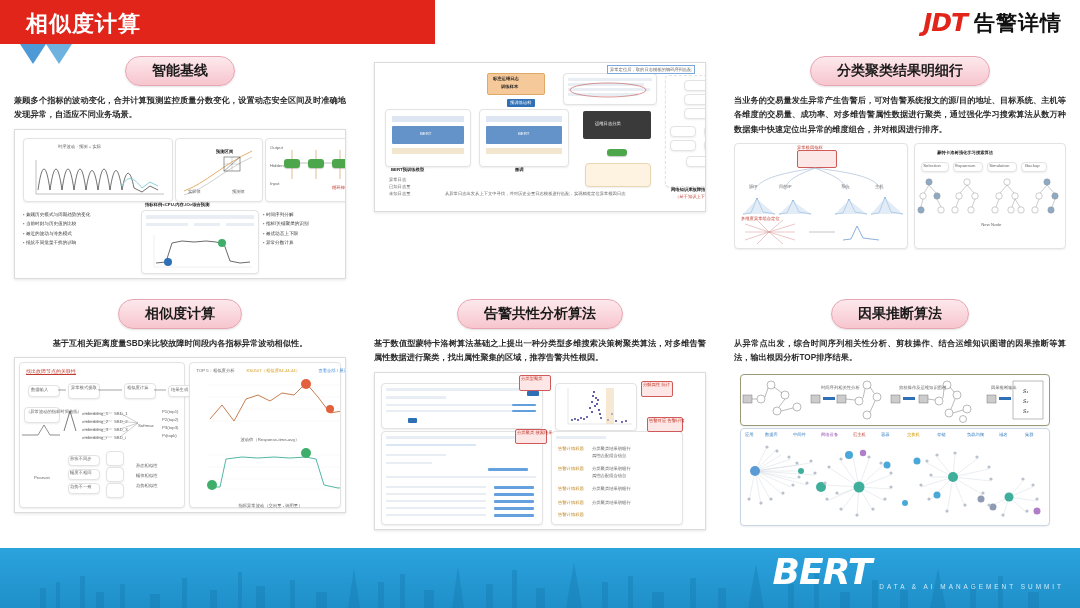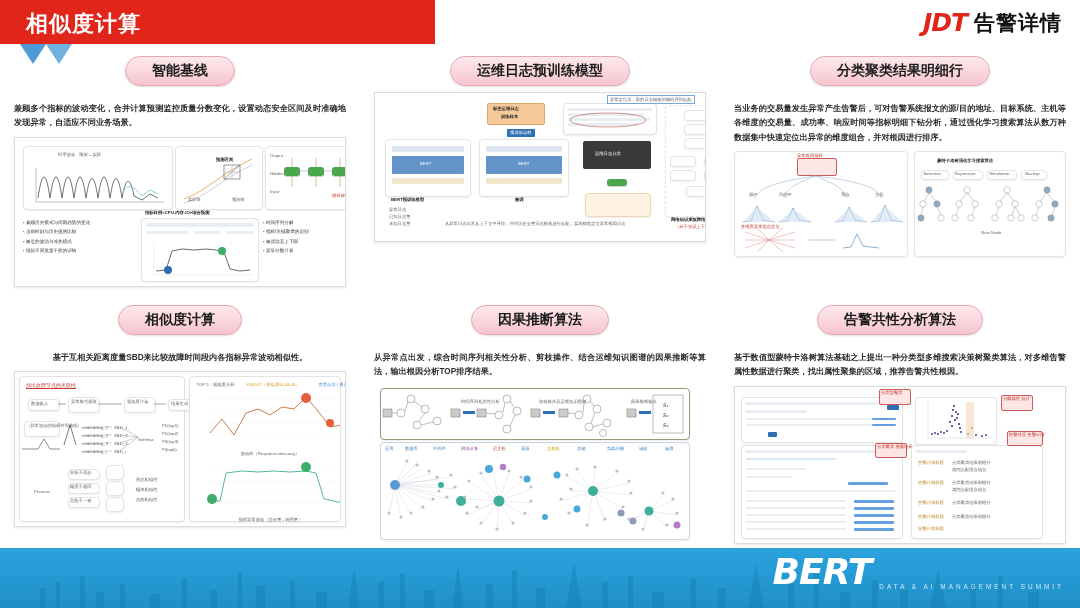--- a/index.html
+++ b/index.html
@@ -39,21 +39,21 @@
   .cell{position:relative;padding:4px 14px 2px 14px;box-sizing:border-box;}
   .pill-wrap{display:flex;justify-content:center;}
   .pill{
     display:inline-block;padding:5px 26px;border-radius:16px;
     background:linear-gradient(#fde9ec,#f7c5ce);
     border:1px solid #e8a6b4;
     font-size:14px;font-weight:bold;color:#1b1b1b;
     box-shadow:0 1px 2px rgba(0,0,0,.12);
   }
   .desc{
-    margin-top:16px;font-size:8.2px;line-height:1.75;color:#2b2b2b;
+    margin-top:8px;font-size:8.2px;line-height:1.75;color:#2b2b2b;
     text-align:justify;font-weight:bold;
   }
   .panel{
     margin-top:6px;border:1px solid #dcdcdc;background:#fff;
     box-shadow:0 1px 3px rgba(0,0,0,.10);
     position:relative;overflow:hidden;
   }
   .p-h1{height:148px;}
   .p-h2{height:156px;}
 
@@ -179,23 +179,20 @@
           <path d="M12 38 L110 38 M12 38 L12 6" stroke="#ddd" stroke-width="0.5"></path>
           <path d="M14 34 L24 33 L30 14 L40 12 L52 13 L64 12 L74 13 L82 15 L88 32 L98 34 L108 33" stroke="#444" stroke-width="0.8" fill="none"></path>
           <circle cx="26" cy="33" r="4" fill="#2f6fb5"></circle>
           <circle cx="80" cy="14" r="4" fill="#3fae6a"></circle>
         </svg>
       </div>
     </div>
   </div>
 
   <div class="cell">
-    <div class="pill-wrap">
-        <span class="pill">运维日志预训练模型</span>
-      </div>
     <div class="panel p-h1">
       <div class="obox" style="left:112px;top:10px;width:56px;height:20px;"></div>
       <div class="lbl lbl-b" style="left:118px;top:13px;">标注运维日志</div>
       <div class="lbl lbl-b" style="left:126px;top:21px;">训练样本</div>
       <div class="bbox" style="left:132px;top:36px;width:28px;height:8px;"></div>
       <div class="lbl" style="left:135px;top:37px;color:#fff;">预训练语料</div>
 
       <div class="mini-card" style="left:10px;top:46px;width:84px;height:56px;">
         <div class="bbox" style="left:6px;top:16px;width:72px;height:18px;opacity:.75;"></div>
         <div class="rowline" style="left:6px;top:6px;width:72px;height:6px;background:#dde6f2;"></div>
@@ -245,21 +242,21 @@
       <div class="lbl" style="left:14px;top:121px;">已知日志量</div>
       <div class="lbl" style="left:14px;top:128px;">未知日志量</div>
       <div class="lbl" style="left:70px;top:128px;">从异常日志出发从上下文中寻找，并对历史全量日志模板进行匹配，实现精准定位异常根因日志</div>
     </div>
   </div>
 
   <div class="cell">
     <div class="pill-wrap">
         <span class="pill">分类聚类结果明细行</span>
       </div>
-    <div class="desc">当业务的交易量发生异常产生告警后，可对告警系统报文的源/目的地址、目标系统、主机等各维度的交易量、成功率、响应时间等指标明细下钻分析，通过强化学习搜索算法从数万种数据集中快速定位出异常的维度组合，并对根因进行排序。</div>
+    <div class="desc">当业务的交易量发生异常产生告警后，可对告警系统报文的源/目的地址、目标系统、主机等各维度的交易量、成功率、对多维告警属性数据进行聚类，通过强化学习搜索算法从数万种数据集中快速定位出异常的维度组合，并对根因进行排序。</div>
     <div class="panel p-h1" style="border:none;box-shadow:none;display:flex;gap:6px;">
       <div class="mini-card" style="position:relative;flex:1.15;height:104px;">
         <div class="redbox" style="left:62px;top:6px;width:38px;height:16px;"></div>
         <div class="lbl lbl-r" style="left:62px;top:1px;">异常根因指标</div>
         <svg width="100%" height="40" style="position:absolute;left:0;top:22px;">
           <path d="M80 2 C40 8,24 14,20 24 M80 2 C60 10,52 14,50 24 M80 2 C100 10,108 14,112 24 M80 2 C130 8,142 14,146 24" stroke="#9ab4d0" stroke-width="0.6" fill="none"></path>
         </svg>
         <div class="lbl" style="left:14px;top:40px;">源IP</div>
         <div class="lbl" style="left:44px;top:40px;">目的IP</div>
         <div class="lbl" style="left:106px;top:40px;">系统</div>
@@ -413,20 +410,116 @@
               <path d="M18 10 L168 10 M18 22 L168 22 M18 34 L168 34 M18 44 L168 44"></path>
             </g>
           <path d="M20 42 L30 42 L36 14 L52 12 L68 13 L84 12 L100 13 L116 12 L126 14 L134 40 L148 43 L164 42" stroke="#3fae9a" stroke-width="0.9" fill="none"></path>
           <circle cx="22" cy="40" r="5" fill="#3fae6a"></circle>
             <path d="M22 45 L19 41 L25 41 Z" fill="#3fae6a"></path>
           <circle cx="116" cy="8" r="5" fill="#3fae6a"></circle>
             <path d="M116 13 L113 9 L119 9 Z" fill="#3fae6a"></path>
         </svg>
         <div class="lbl" style="left:48px;top:140px;">指标异常波动（交易量 - 调用量）</div>
       </div>
+    </div>
+  </div>
+
+  <div class="cell">
+    <div class="pill-wrap">
+        <span class="pill">告警共性分析算法</span>
+      </div>
+    <div class="desc">基于数值型蒙特卡洛树算法基础之上提出一种分类型多维搜索决策树聚类算法，对多维告警属性数据进行聚类，找出属性聚集的区域，推荐告警共性根因。</div>
+    <div class="panel p-h2">
+      <div class="mini-card" style="left:6px;top:10px;width:160px;height:44px;">
+        <div class="rowline" style="left:4px;top:4px;width:150px;height:3px;"></div>
+        <div class="rowline" style="left:4px;top:12px;width:60px;height:3px;"></div>
+        <div class="rowline" style="left:4px;top:20px;width:150px;height:2.5px;"></div>
+        <div class="rowline" style="left:4px;top:26px;width:150px;height:2.5px;"></div>
+        <div class="bluelink" style="left:130px;top:20px;width:24px;height:2.5px;"></div>
+        <div class="bluelink" style="left:130px;top:26px;width:24px;height:2.5px;"></div>
+        <div class="bbox" style="left:26px;top:34px;width:9px;height:5px;"></div>
+      </div>
+      <div class="redbox" style="left:144px;top:2px;width:30px;height:14px;"></div>
+      <div class="lbl lbl-r" style="left:146px;top:3px;">分类型聚类</div>
+      <div class="bbox" style="left:152px;top:18px;width:12px;height:5px;"></div>
+
+      <div class="mini-card" style="left:180px;top:10px;width:80px;height:46px;">
+        <svg width="80" height="46">
+          <path d="M12 40 L76 40 M12 40 L12 4" stroke="#ccc" stroke-width="0.5"></path>
+          <g fill="#2b2b8f">
+            <circle cx="16" cy="36" r="0.9"></circle>
+              <circle cx="19" cy="35" r="0.9"></circle>
+              <circle cx="22" cy="36" r="0.9"></circle>
+            <circle cx="25" cy="34" r="0.9"></circle>
+              <circle cx="28" cy="35" r="0.9"></circle>
+              <circle cx="31" cy="33" r="0.9"></circle>
+            <circle cx="34" cy="24" r="1"></circle>
+              <circle cx="36" cy="18" r="1"></circle>
+              <circle cx="37" cy="12" r="1"></circle>
+            <circle cx="38" cy="8" r="1"></circle>
+              <circle cx="40" cy="14" r="1"></circle>
+              <circle cx="41" cy="20" r="1"></circle>
+            <circle cx="43" cy="26" r="1"></circle>
+              <circle cx="44" cy="30" r="1"></circle>
+              <circle cx="39" cy="22" r="1"></circle>
+            <circle cx="42" cy="16" r="1"></circle>
+              <circle cx="36" cy="28" r="1"></circle>
+              <circle cx="45" cy="34" r="0.9"></circle>
+            <circle cx="52" cy="36" r="0.9"></circle>
+              <circle cx="56" cy="30" r="0.9"></circle>
+              <circle cx="60" cy="37" r="0.9"></circle>
+            <circle cx="66" cy="38" r="0.9"></circle>
+              <circle cx="70" cy="37" r="0.9"></circle>
+          </g>
+          <rect x="50" y="4" width="8" height="36" fill="#f2d8b8" opacity=".6"></rect>
+        </svg>
+      </div>
+      <div class="redbox" style="left:266px;top:8px;width:30px;height:14px;"></div>
+      <div class="lbl lbl-r" style="left:268px;top:9px;">分解属性
+统计</div>
+
+      <div class="mini-card" style="left:6px;top:58px;width:160px;height:92px;">
+        <div class="rowline" style="left:4px;top:4px;width:150px;height:3px;"></div>
+        <div class="rowline" style="left:4px;top:12px;width:90px;height:2.5px;background:#d9e6f5;"></div>
+        <div class="rowline" style="left:4px;top:22px;width:60px;height:2.5px;"></div>
+        <div class="rowline" style="left:4px;top:30px;width:46px;height:2.5px;"></div>
+        <div class="rowline" style="left:4px;top:44px;width:150px;height:2.5px;"></div>
+        <div class="bluelink" style="left:106px;top:36px;width:40px;height:3px;"></div>
+        <div class="rowline" style="left:4px;top:54px;width:100px;height:2.5px;"></div>
+        <div class="rowline" style="left:4px;top:61px;width:100px;height:2.5px;"></div>
+        <div class="rowline" style="left:4px;top:68px;width:100px;height:2.5px;"></div>
+        <div class="rowline" style="left:4px;top:75px;width:100px;height:2.5px;"></div>
+        <div class="rowline" style="left:4px;top:82px;width:100px;height:2.5px;"></div>
+        <div class="bluelink" style="left:112px;top:54px;width:40px;height:3px;"></div>
+        <div class="bluelink" style="left:112px;top:61px;width:40px;height:3px;"></div>
+        <div class="bluelink" style="left:112px;top:68px;width:40px;height:3px;"></div>
+        <div class="bluelink" style="left:112px;top:75px;width:40px;height:3px;"></div>
+        <div class="bluelink" style="left:112px;top:82px;width:40px;height:3px;"></div>
+      </div>
+      <div class="redbox" style="left:140px;top:56px;width:30px;height:13px;"></div>
+      <div class="lbl lbl-r" style="left:142px;top:57px;">分类聚类
+搜索结果</div>
+
+      <div class="mini-card" style="left:176px;top:58px;width:130px;height:92px;">
+        <div class="rowline" style="left:4px;top:4px;width:50px;height:3px;"></div>
+        <div class="lbl" style="left:6px;top:14px;color:#c08a2a;">告警详情标题</div>
+        <div class="lbl" style="left:40px;top:14px;">分类聚类结果明细行</div>
+        <div class="lbl" style="left:40px;top:21px;">属性匹配组合信息</div>
+        <div class="lbl" style="left:6px;top:34px;color:#c08a2a;">告警详情标题</div>
+        <div class="lbl" style="left:40px;top:34px;">分类聚类结果明细行</div>
+        <div class="lbl" style="left:40px;top:41px;">属性匹配组合信息</div>
+        <div class="lbl" style="left:6px;top:54px;color:#c08a2a;">告警详情标题</div>
+        <div class="lbl" style="left:40px;top:54px;">分类聚类结果明细行</div>
+        <div class="lbl" style="left:6px;top:68px;color:#c08a2a;">告警详情标题</div>
+        <div class="lbl" style="left:40px;top:68px;">分类聚类结果明细行</div>
+        <div class="lbl" style="left:6px;top:80px;color:#c08a2a;">告警详情标题</div>
+      </div>
+      <div class="redbox" style="left:272px;top:44px;width:34px;height:13px;"></div>
+      <div class="lbl lbl-r" style="left:274px;top:45px;">告警对应
+告警详情</div>
     </div>
   </div>
 
   <div class="cell">
     <div class="pill-wrap">
         <span class="pill">因果推断算法</span>
       </div>
     <div class="desc">从异常点出发，综合时间序列相关性分析、剪枝操作、结合运维知识图谱的因果推断等算法，输出根因分析TOP排序结果。</div>
     <div class="panel p-h2" style="border:none;box-shadow:none;padding:0;">
       <div class="mini-card" style="left:6px;top:2px;width:308px;height:50px;border-color:#9b9b7a;">
@@ -551,116 +644,20 @@
               <circle cx="190" cy="34" r="1.6"></circle>
               <circle cx="282" cy="38" r="1.6"></circle>
             <circle cx="292" cy="44" r="1.6"></circle>
               <circle cx="296" cy="58" r="1.6"></circle>
               <circle cx="286" cy="70" r="1.6"></circle>
             <circle cx="262" cy="74" r="1.6"></circle>
               <circle cx="248" cy="64" r="1.6"></circle>
           </g>
         </svg>
       </div>
-    </div>
-  </div>
-
-  <div class="cell">
-    <div class="pill-wrap">
-        <span class="pill">告警共性分析算法</span>
-      </div>
-    <div class="desc">基于数值型蒙特卡洛树算法基础之上提出一种分类型多维搜索决策树聚类算法，对多维告警属性数据进行聚类，找出属性聚集的区域，推荐告警共性根因。</div>
-    <div class="panel p-h2">
-      <div class="mini-card" style="left:6px;top:10px;width:160px;height:44px;">
-        <div class="rowline" style="left:4px;top:4px;width:150px;height:3px;"></div>
-        <div class="rowline" style="left:4px;top:12px;width:60px;height:3px;"></div>
-        <div class="rowline" style="left:4px;top:20px;width:150px;height:2.5px;"></div>
-        <div class="rowline" style="left:4px;top:26px;width:150px;height:2.5px;"></div>
-        <div class="bluelink" style="left:130px;top:20px;width:24px;height:2.5px;"></div>
-        <div class="bluelink" style="left:130px;top:26px;width:24px;height:2.5px;"></div>
-        <div class="bbox" style="left:26px;top:34px;width:9px;height:5px;"></div>
-      </div>
-      <div class="redbox" style="left:144px;top:2px;width:30px;height:14px;"></div>
-      <div class="lbl lbl-r" style="left:146px;top:3px;">分类型聚类</div>
-      <div class="bbox" style="left:152px;top:18px;width:12px;height:5px;"></div>
-
-      <div class="mini-card" style="left:180px;top:10px;width:80px;height:46px;">
-        <svg width="80" height="46">
-          <path d="M12 40 L76 40 M12 40 L12 4" stroke="#ccc" stroke-width="0.5"></path>
-          <g fill="#2b2b8f">
-            <circle cx="16" cy="36" r="0.9"></circle>
-              <circle cx="19" cy="35" r="0.9"></circle>
-              <circle cx="22" cy="36" r="0.9"></circle>
-            <circle cx="25" cy="34" r="0.9"></circle>
-              <circle cx="28" cy="35" r="0.9"></circle>
-              <circle cx="31" cy="33" r="0.9"></circle>
-            <circle cx="34" cy="24" r="1"></circle>
-              <circle cx="36" cy="18" r="1"></circle>
-              <circle cx="37" cy="12" r="1"></circle>
-            <circle cx="38" cy="8" r="1"></circle>
-              <circle cx="40" cy="14" r="1"></circle>
-              <circle cx="41" cy="20" r="1"></circle>
-            <circle cx="43" cy="26" r="1"></circle>
-              <circle cx="44" cy="30" r="1"></circle>
-              <circle cx="39" cy="22" r="1"></circle>
-            <circle cx="42" cy="16" r="1"></circle>
-              <circle cx="36" cy="28" r="1"></circle>
-              <circle cx="45" cy="34" r="0.9"></circle>
-            <circle cx="52" cy="36" r="0.9"></circle>
-              <circle cx="56" cy="30" r="0.9"></circle>
-              <circle cx="60" cy="37" r="0.9"></circle>
-            <circle cx="66" cy="38" r="0.9"></circle>
-              <circle cx="70" cy="37" r="0.9"></circle>
-          </g>
-          <rect x="50" y="4" width="8" height="36" fill="#f2d8b8" opacity=".6"></rect>
-        </svg>
-      </div>
-      <div class="redbox" style="left:266px;top:8px;width:30px;height:14px;"></div>
-      <div class="lbl lbl-r" style="left:268px;top:9px;">分解属性
-统计</div>
-
-      <div class="mini-card" style="left:6px;top:58px;width:160px;height:92px;">
-        <div class="rowline" style="left:4px;top:4px;width:150px;height:3px;"></div>
-        <div class="rowline" style="left:4px;top:12px;width:90px;height:2.5px;background:#d9e6f5;"></div>
-        <div class="rowline" style="left:4px;top:22px;width:60px;height:2.5px;"></div>
-        <div class="rowline" style="left:4px;top:30px;width:46px;height:2.5px;"></div>
-        <div class="rowline" style="left:4px;top:44px;width:150px;height:2.5px;"></div>
-        <div class="bluelink" style="left:106px;top:36px;width:40px;height:3px;"></div>
-        <div class="rowline" style="left:4px;top:54px;width:100px;height:2.5px;"></div>
-        <div class="rowline" style="left:4px;top:61px;width:100px;height:2.5px;"></div>
-        <div class="rowline" style="left:4px;top:68px;width:100px;height:2.5px;"></div>
-        <div class="rowline" style="left:4px;top:75px;width:100px;height:2.5px;"></div>
-        <div class="rowline" style="left:4px;top:82px;width:100px;height:2.5px;"></div>
-        <div class="bluelink" style="left:112px;top:54px;width:40px;height:3px;"></div>
-        <div class="bluelink" style="left:112px;top:61px;width:40px;height:3px;"></div>
-        <div class="bluelink" style="left:112px;top:68px;width:40px;height:3px;"></div>
-        <div class="bluelink" style="left:112px;top:75px;width:40px;height:3px;"></div>
-        <div class="bluelink" style="left:112px;top:82px;width:40px;height:3px;"></div>
-      </div>
-      <div class="redbox" style="left:140px;top:56px;width:30px;height:13px;"></div>
-      <div class="lbl lbl-r" style="left:142px;top:57px;">分类聚类
-搜索结果</div>
-
-      <div class="mini-card" style="left:176px;top:58px;width:130px;height:92px;">
-        <div class="rowline" style="left:4px;top:4px;width:50px;height:3px;"></div>
-        <div class="lbl" style="left:6px;top:14px;color:#c08a2a;">告警详情标题</div>
-        <div class="lbl" style="left:40px;top:14px;">分类聚类结果明细行</div>
-        <div class="lbl" style="left:40px;top:21px;">属性匹配组合信息</div>
-        <div class="lbl" style="left:6px;top:34px;color:#c08a2a;">告警详情标题</div>
-        <div class="lbl" style="left:40px;top:34px;">分类聚类结果明细行</div>
-        <div class="lbl" style="left:40px;top:41px;">属性匹配组合信息</div>
-        <div class="lbl" style="left:6px;top:54px;color:#c08a2a;">告警详情标题</div>
-        <div class="lbl" style="left:40px;top:54px;">分类聚类结果明细行</div>
-        <div class="lbl" style="left:6px;top:68px;color:#c08a2a;">告警详情标题</div>
-        <div class="lbl" style="left:40px;top:68px;">分类聚类结果明细行</div>
-        <div class="lbl" style="left:6px;top:80px;color:#c08a2a;">告警详情标题</div>
-      </div>
-      <div class="redbox" style="left:272px;top:44px;width:34px;height:13px;"></div>
-      <div class="lbl lbl-r" style="left:274px;top:45px;">告警对应
-告警详情</div>
     </div>
   </div>
 </div>
 
 <div class="footer">
   <svg width="1080" height="60" style="position:absolute;left:0;bottom:0;opacity:.30">
     <g fill="#1272a6">
       <rect x="40" y="40" width="6" height="20"></rect>
         <rect x="56" y="34" width="4" height="26"></rect>
       <rect x="80" y="28" width="5" height="32"></rect>

